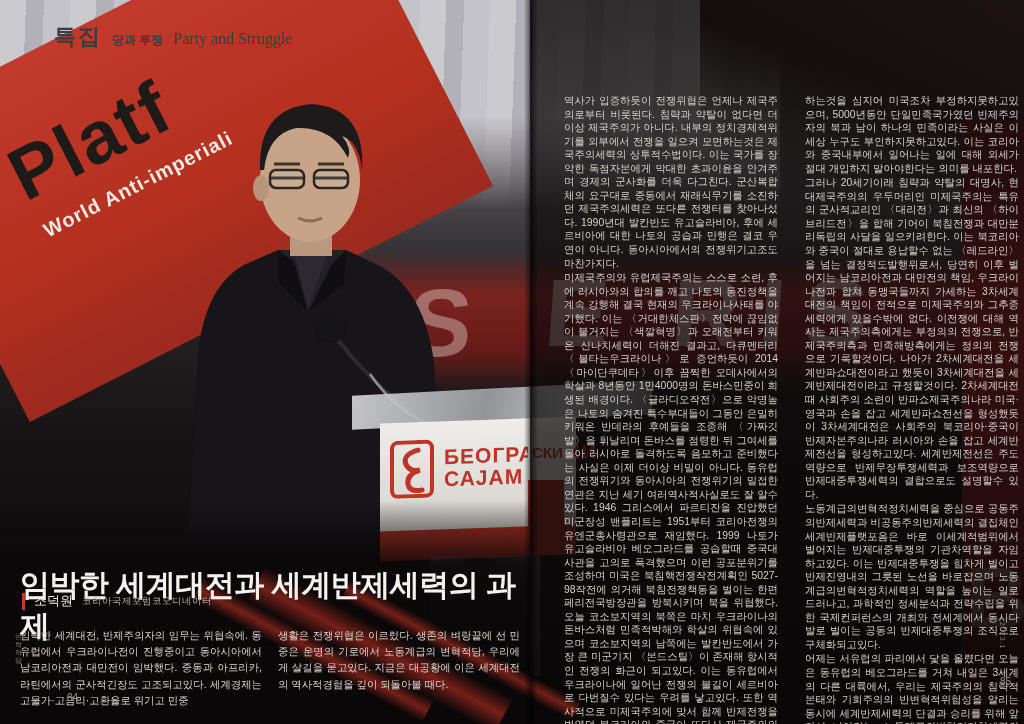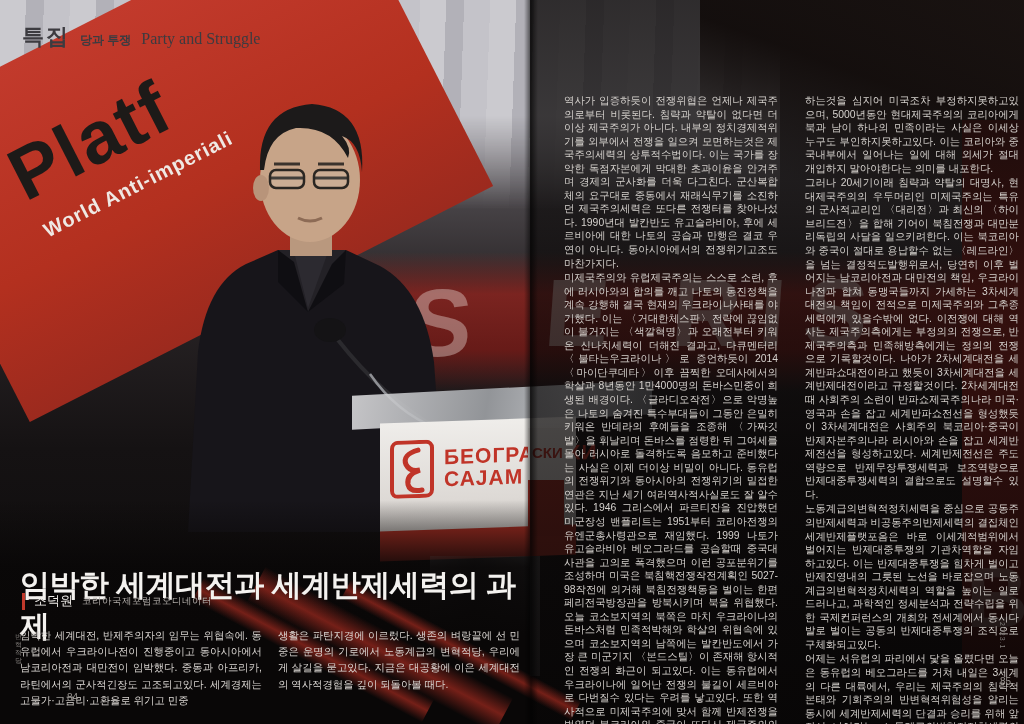--- a/index.html
+++ b/index.html
@@ -65,21 +65,21 @@
   
   .right-dim{position:absolute;left:530px;top:0;width:494px;height:724px;
     background:linear-gradient(180deg,rgba(14,11,11,.82) 0%,rgba(10,8,8,.66) 40%,rgba(8,6,6,.86) 100%);}
   .gutter{position:absolute;left:524px;top:0;width:14px;height:724px;
     background:linear-gradient(90deg,rgba(0,0,0,0),rgba(0,0,0,.6) 50%,rgba(0,0,0,0));}
   .bottom-left-dim{position:absolute;left:0;top:500px;width:530px;height:224px;
     background:linear-gradient(180deg,rgba(10,8,8,0) 0%,rgba(9,7,7,.9) 30%,#090707 60%);}
 
   
   .kicker{position:absolute;left:22px;top:22px;display:flex;align-items:baseline;gap:10px;color:#3c3b40;}
-  .kicker .k1{font-size:22px;font-weight:700;letter-spacing:2px;}
+  .kicker .k1{font-size:22px;font-weight:700;letter-spacing:2px;margin-left:32px;}
   .kicker .k2{font-size:12px;font-weight:700;}
   .kicker .k3{font-size:16px;font-family:"Liberation Serif",serif;}
 
   .headline{position:absolute;left:20px;top:545px;width:500px;color:#f4f2ef;
     font-size:30px;font-weight:700;letter-spacing:-0.5px;}
   .byline{position:absolute;left:22px;top:592px;display:flex;align-items:center;gap:9px;}
   .byline .bar{width:3px;height:17px;background:#c0392b;}
   .byline .name{color:#efece8;font-size:13px;font-weight:400;font-family:"Liberation Serif",serif;text-align:right;}
   .byline .role{color:#b4afab;font-size:9.5px;letter-spacing:.5px;}
 
@@ -185,30 +185,30 @@
 
   <h1 class="headline">임박한 세계대전과 세계반제세력의 과제</h1>
   <div class="byline">
     <span class="bar"></span>
     <span class="name">조덕원</span>
     <span class="role">코리아국제포럼코오디네이터</span>
   </div>
 
   <div class="intro">
     <div class="icol">임박한 세계대전, 반제주의자의 임무는 위협속에. 동유럽에서 우크라이나전이 진행중이고 동아시아에서 남코리아전과 대만전이 임박했다. 중동과 아프리카, 라틴에서의 군사적긴장도 고조되고있다. 세계경제는 고물가·고금리·고환율로 위기고 민중</div>
-    <div class="icol">생활은 파탄지경에 이르렀다. 생존의 벼랑끝에 선 민중은 운명의 기로에서 노동계급의 변혁적당, 우리에게 살길을 묻고있다. 지금은 대공황에 이은 세계대전의 역사적경험을 깊이 되돌아볼 때다.</div>
+    <div class="icol">생활은 전쟁위협은 이르렀다. 생존의 벼랑끝에 선 민중은 운명의 기로에서 노동계급의 변혁적당, 우리에게 살길을 묻고있다. 지금은 대공황에 이은 세계대전의 역사적경험을 깊이 되돌아볼 때다.</div>
   </div>
 
   <div class="bodycol col1">
     <p>역사가 입증하듯이 전쟁위협은 언제나 제국주의로부터 비롯된다. 침략과 약탈이 없다면 더이상 제국주의가 아니다. 내부의 정치경제적위기를 외부에서 전쟁을 일으켜 모면하는것은 제국주의세력의 상투적수법이다. 이는 국가를 장악한 독점자본에게 막대한 초과이윤을 안겨주며 경제의 군사화를 더욱 다그친다. 군산복합체의 요구대로 중동에서 재래식무기를 소진하던 제국주의세력은 또다른 전쟁터를 찾아나섰다. 1990년대 발칸반도 유고슬라비아, 후에 세르비아에 대한 나토의 공습과 만행은 결코 우연이 아니다. 동아시아에서의 전쟁위기고조도 마찬가지다.</p>
     <p>미제국주의와 유럽제국주의는 스스로 소련, 후에 러시아와의 합의를 깨고 나토의 동진정책을 계속 강행해 결국 현재의 우크라이나사태를 야기했다. 이는 〈거대한체스판〉전략에 끊임없이 불거지는 〈색깔혁명〉과 오래전부터 키워온 신나치세력이 더해진 결과고, 다큐멘터리〈불타는우크라이나〉로 증언하듯이 2014 〈마이단쿠데타〉이후 끔찍한 오데사에서의 학살과 8년동안 1만4000명의 돈바스민중이 희생된 배경이다. 〈글라디오작전〉으로 악명높은 나토의 숨겨진 특수부대들이 그동안 은밀히 키워온 반데라의 후예들을 조종해 〈가짜깃발〉을 휘날리며 돈바스를 점령한 뒤 그여세를 몰아 러시아로 돌격하도록 음모하고 준비했다는 사실은 이제 더이상 비밀이 아니다. 동유럽의 전쟁위기와 동아시아의 전쟁위기의 밀접한 연관은 지난 세기 여러역사적사실로도 잘 알수 있다. 1946 그리스에서 파르티잔을 진압했던 미군장성 밴플리트는 1951부터 코리아전쟁의 유엔군총사령관으로 재임했다. 1999 나토가 유고슬라비아 베오그라드를 공습할때 중국대사관을 고의로 폭격했으며 이런 공포분위기를 조성하며 미국은 북침핵전쟁작전계획인 5027-98작전에 의거해 북침전쟁책동을 벌이는 한편 페리전국방장관을 방북시키며 북을 위협했다. 오늘 코소보지역의 북쪽은 마치 우크라이나의 돈바스처럼 민족적박해와 학살의 위협속에 있으며 코소보지역의 남쪽에는 발칸반도에서 가장 큰 미군기지 〈본드스틸〉이 존재해 항시적인 전쟁의 화근이 되고있다. 이는 동유럽에서 우크라이나에 일어난 전쟁의 불길이 세르비아로 다번질수 있다는 우려를 낳고있다. 또한 역사적으로 미제국주의에 맞서 함께 반제전쟁을 벌였던 북코리아와 중국이 또다시 제국주의의 침략에 맞서 반제전쟁을 벌여야한다면 혈맹답게 전략전술적으로 긴밀히 협동할수밖에 없다는 정세인식을 떠올리게 한다.</p>
 
   </div>
   <div class="bodycol col2">
-    <p>하는것을 심지어 미국조차 부정하지못하고있으며, 5000년동안 현대제국주의의 코리아에게 북과 남이 하나의 민족이라는 사실은 이세상 누구도 부인하지못하고있다. 이는 코리아와 중국내부에서 일어나는 일에 대해 외세가 절대 개입하지 말아야한다는 의미를 내포한다.</p>
+    <p>하는것을 심지어 미국조차 부정하지못하고있으며, 5000년동안 단일민족국가였던 반제주의자의 북과 남이 하나의 민족이라는 사실은 이세상 누구도 부인하지못하고있다. 이는 코리아와 중국내부에서 일어나는 일에 대해 외세가 절대 개입하지 말아야한다는 의미를 내포한다.</p>
     <p>그러나 20세기이래 침략과 약탈의 대명사, 현대제국주의의 우두머리인 미제국주의는 특유의 군사적교리인 〈대리전〉과 최신의 〈하이브리드전〉을 합해 기어이 북침전쟁과 대만분리독립의 사달을 일으키려한다. 이는 북코리아와 중국이 절대로 용납할수 없는 〈레드라인〉을 넘는 결정적도발행위로서, 당연히 이후 벌어지는 남코리아전과 대만전의 책임, 우크라이나전과 합쳐 동맹국들까지 가세하는 3차세계대전의 책임이 전적으로 미제국주의와 그추종세력에게 있을수밖에 없다. 이전쟁에 대해 역사는 제국주의측에게는 부정의의 전쟁으로, 반제국주의측과 민족해방측에게는 정의의 전쟁으로 기록할것이다. 나아가 2차세계대전을 세계반파쇼대전이라고 했듯이 3차세계대전을 세계반제대전이라고 규정할것이다. 2차세계대전때 사회주의 소련이 반파쇼제국주의나라 미국·영국과 손을 잡고 세계반파쇼전선을 형성했듯이 3차세계대전은 사회주의 북코리아·중국이 반제자본주의나라 러시아와 손을 잡고 세계반제전선을 형성하고있다. 세계반제전선은 주도역량으로 반제무장투쟁세력과 보조역량으로 반제대중투쟁세력의 결합으로도 설명할수 있다.</p>
     <p>노동계급의변혁적정치세력을 중심으로 공동주의반제세력과 비공동주의반제세력의 결집체인 세계반제플랫포옴은 바로 이세계적범위에서 벌어지는 반제대중투쟁의 기관차역할을 자임하고있다. 이는 반제대중투쟁을 힘차게 벌이고 반제진영내의 그릇된 노선을 바로잡으며 노동계급의변혁적정치세력의 역할을 높이는 일로 드러나고, 과학적인 정세분석과 전략수립을 위한 국제컨퍼런스의 개최와 전세계에서 동시다발로 벌이는 공동의 반제대중투쟁의 조직으로 구체화되고있다.</p>
     <p>어제는 서유럽의 파리에서 닻을 올렸다면 오늘은 동유럽의 베오그라드를 거쳐 내일은 3세계의 다른 대륙에서, 우리는 제국주의의 침략적본태와 기회주의의 반변혁적위험성을 알리는 동시에 세계반제세력의 단결과 승리를 위해 앞장서 나아가는, 노동계급의변혁적정치세력의 숭고한 시대적사명을 다하는데 끝없이 충실할것이다.</p>
 
   </div>
 
   <div class="spine spine-left">변혁적당</div>
   <div class="folio folio-left">84</div>
   <div class="spine spine-right">2023.1</div>
   <div class="folio folio-right">85</div>

